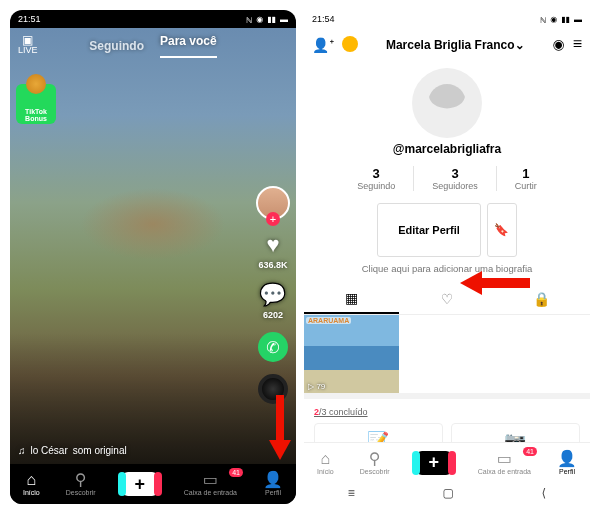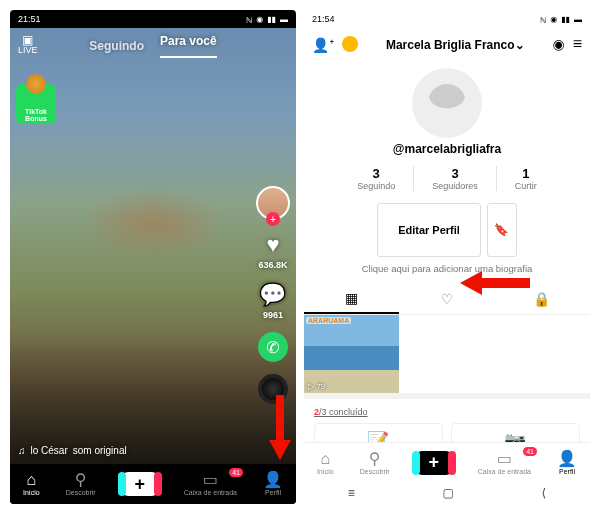--- a/index.html
+++ b/index.html
@@ -1,18 +1,18 @@
 <!DOCTYPE html>
 <html><head>
 <meta charset="utf-8">
 <style>
   * { box-sizing: border-box; margin: 0; padding: 0; font-family: -apple-system, Helvetica, Arial, sans-serif; }
   body { background: #fff; width: 600px; height: 514px; overflow: hidden; position: relative; }
   .canvas { display: flex; position: relative; }
-  .phone { width: 292px; height: 494px; position: relative; border-radius: 4px; overflow: hidden; background: #000; }
+  .phone { width: 292px; height: 494px; position: relative; border-radius: 12px; overflow: hidden; background: #000; }
   .phone.left { margin: 10px 4px 10px 10px; }
   .phone.right { margin: 10px 10px 10px 4px; background: #fff; }
 
   
   .status { height: 18px; display: flex; align-items: center; justify-content: space-between; padding: 0 8px; font-size: 9px; }
   .status.dark { color: #fff; }
   .status.light { color: #000; background: #fff; }
   .status .right-icons { display: flex; gap: 4px; align-items: center; }
   .status .right-icons span { font-size: 8px; }
 
@@ -130,21 +130,21 @@
       </div>
 
       <div class="sidebar-feed">
         <div class="avatar-feed"></div>
         <div class="action">
           <span class="ico">♥</span>
           <span class="cnt">636.8K</span>
         </div>
         <div class="action">
           <span class="ico">💬</span>
-          <span class="cnt">9961</span>
+          <span class="cnt">6202</span>
         </div>
         <div class="action">
           <div class="wa">✆</div>
         </div>
         <div class="disc"></div>
       </div>
 
       <div class="caption">
         <span>♫</span>
         <span>lo César</span>

